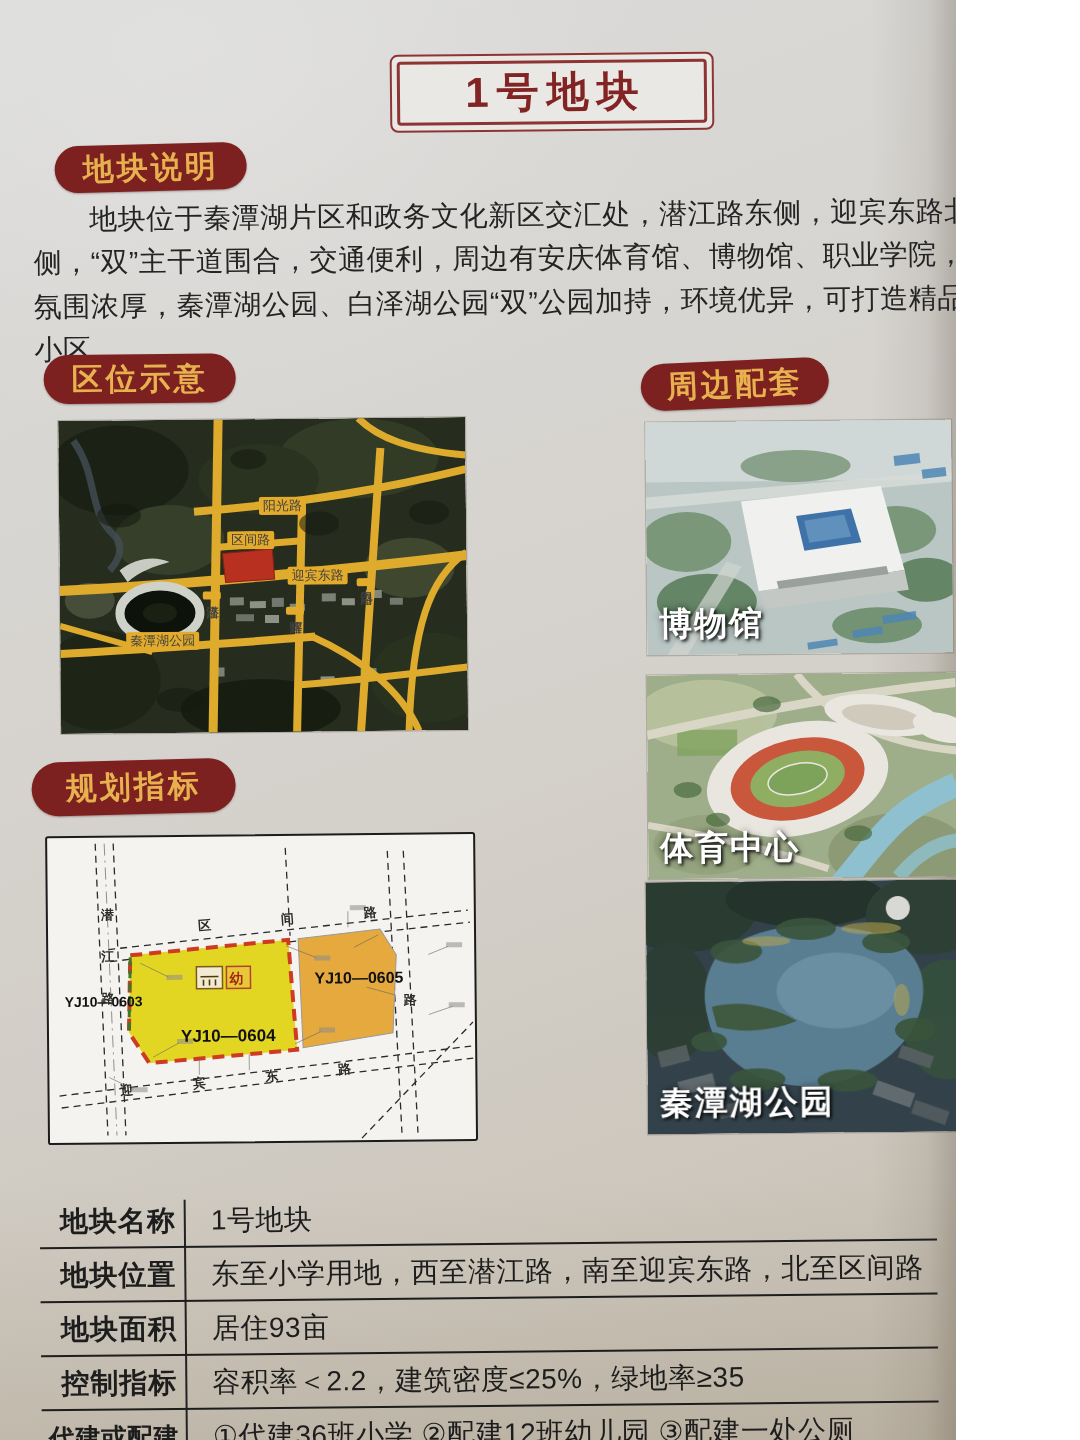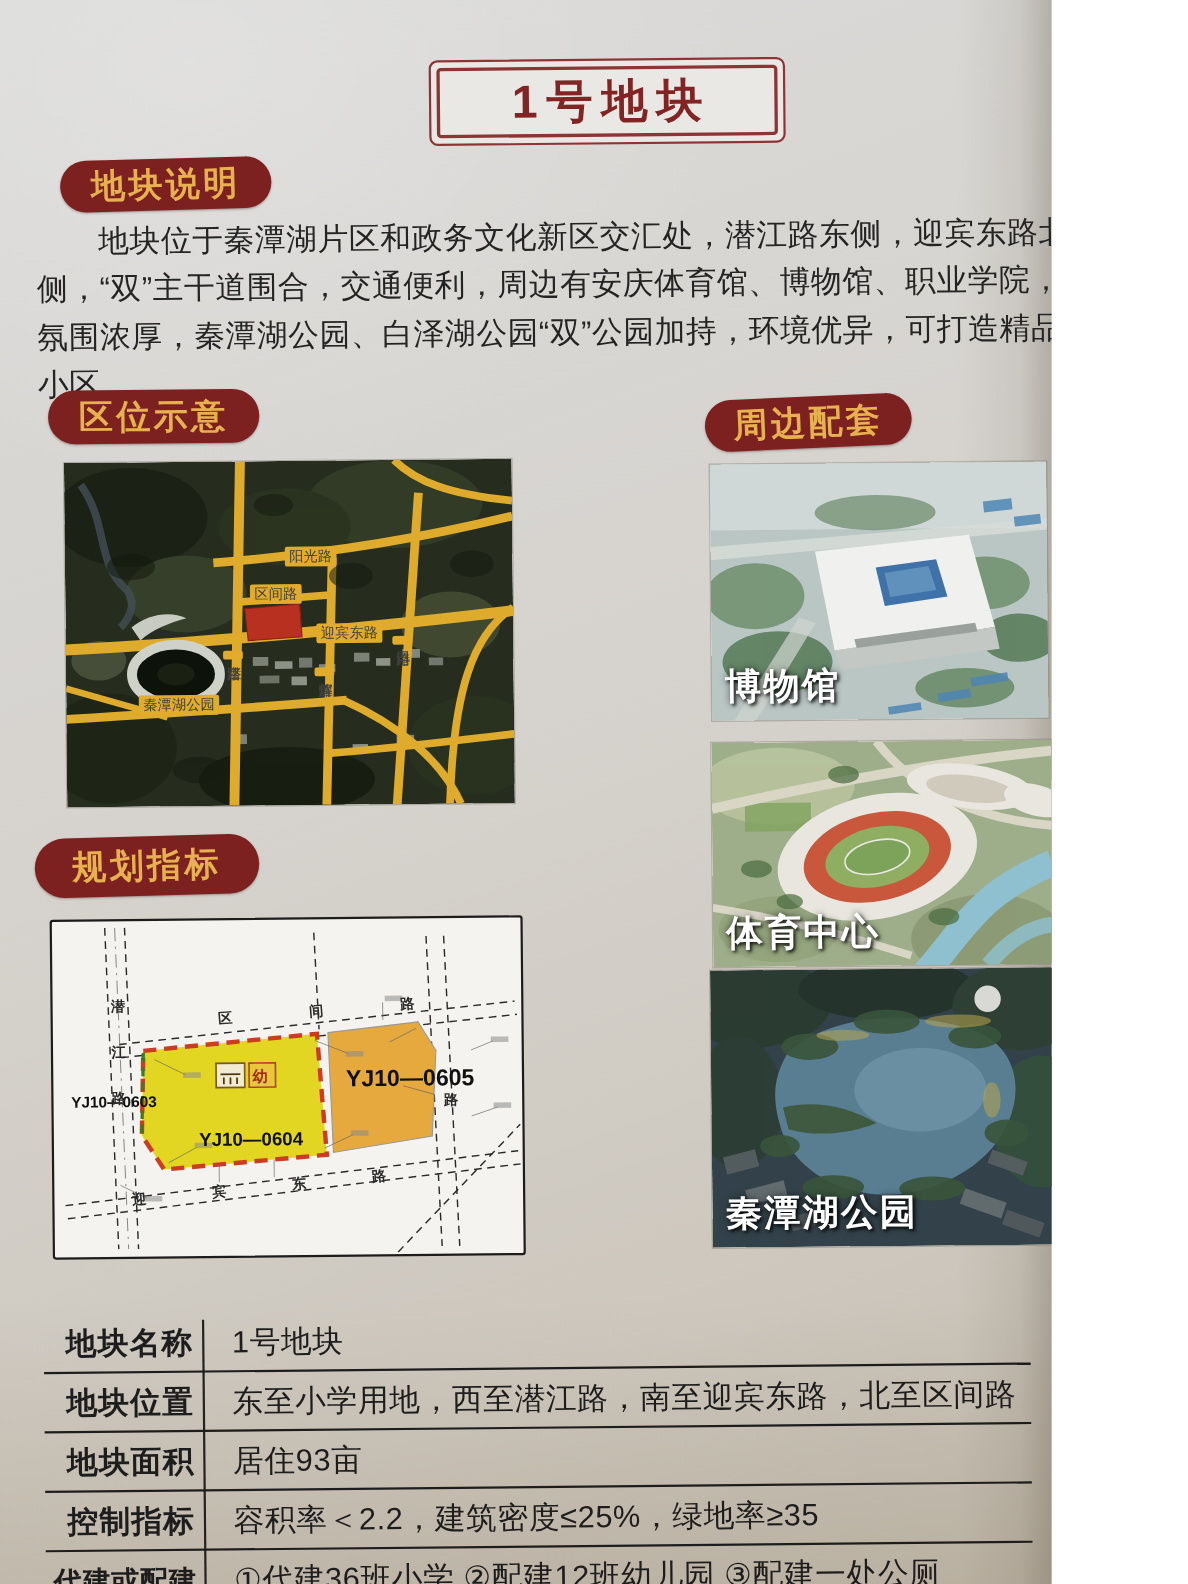--- a/index.html
+++ b/index.html
@@ -306,21 +306,21 @@
       </g>
       <g>
         <rect x="148" y="130" width="26" height="22" fill="#f3ead2" stroke="#7a5a18" stroke-width="1.5"></rect>
         <path d="M152,140 h18 M155,143 v6 M161,143 v6 M167,143 v6" stroke="#4a3a10" stroke-width="1.6" fill="none"></path>
       </g>
       <rect x="178" y="130" width="24" height="22" fill="#e8c83a" stroke="#b2442a" stroke-width="1.5"></rect>
     </svg>
     <div class="plan-code" style="left:181px;top:134px;font-size:14px;color:#a32a12;">幼</div>
     <div class="plan-code" style="left:16px;top:156px;font-size:14px;text-align:center;">YJ10—0603</div>
     <div class="plan-code" style="left:132px;top:166px;font-size:17px;margin-top:24px;">YJ10—0604</div>
-    <div class="plan-code" style="left:266px;top:134px;font-size:21px;">YJ10—0605</div>
+    <div class="plan-code" style="left:266px;top:134px;font-size:16px;">YJ10—0605</div>
     <div class="plan-road" style="left:150px;top:72px;letter-spacing:70px;transform:rotate(-4deg);">区间路</div>
     <div class="plan-road" style="left:70px;top:232px;letter-spacing:60px;transform:rotate(-5deg);">迎宾东路</div>
     <div class="plan-road v" style="left:50px;top:60px;letter-spacing:42px;">潜江路</div>
     <div class="plan-road v" style="left:352px;top:148px;">路</div>
   </div>
 
   <div class="abs btable">
     <div class="vdivider"></div>
     <div class="trow">
       <div class="tlabel">地块名称</div>

